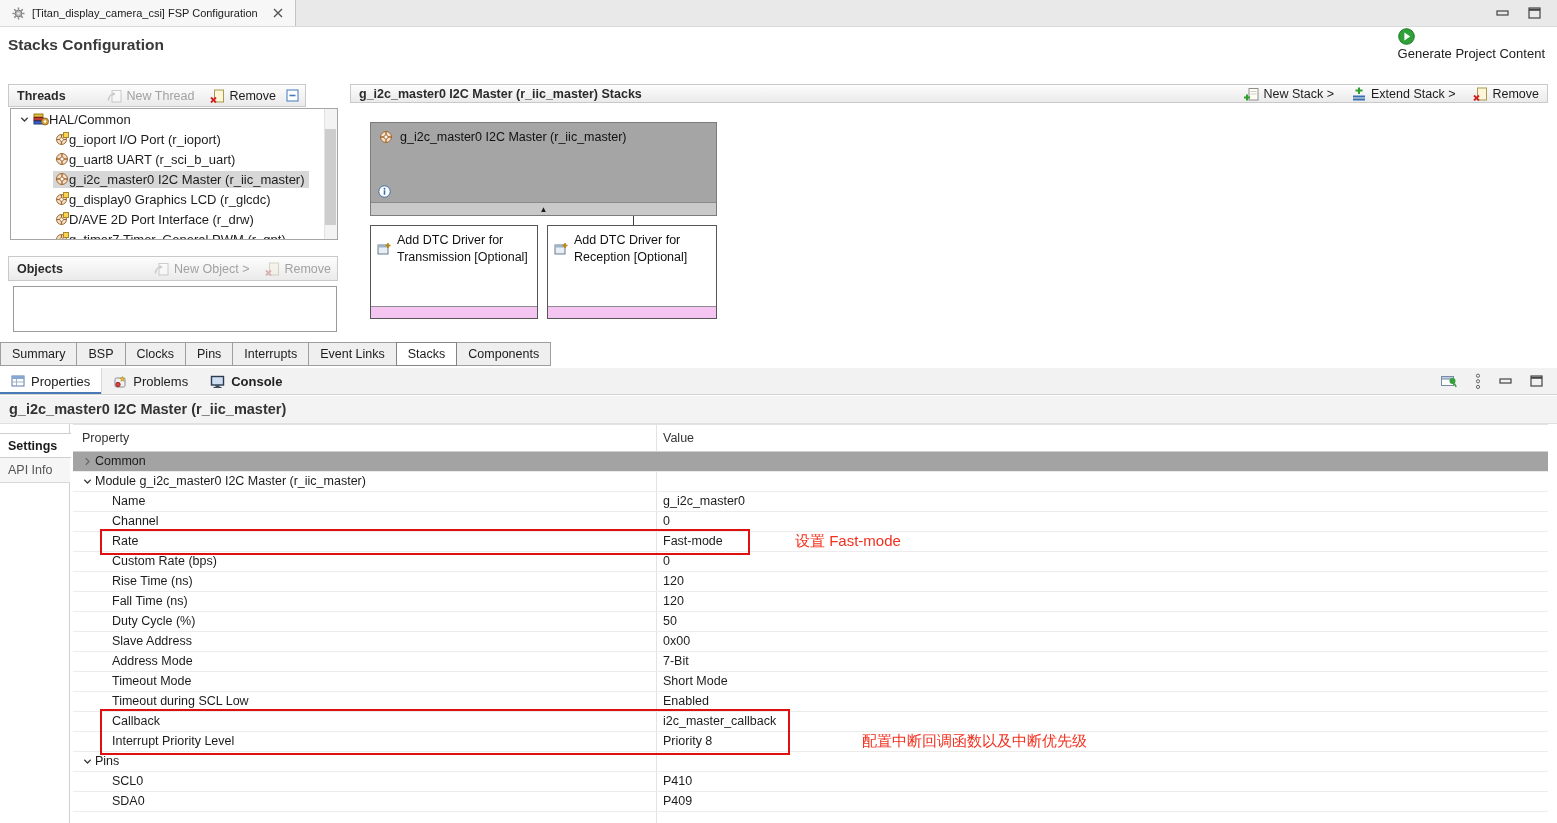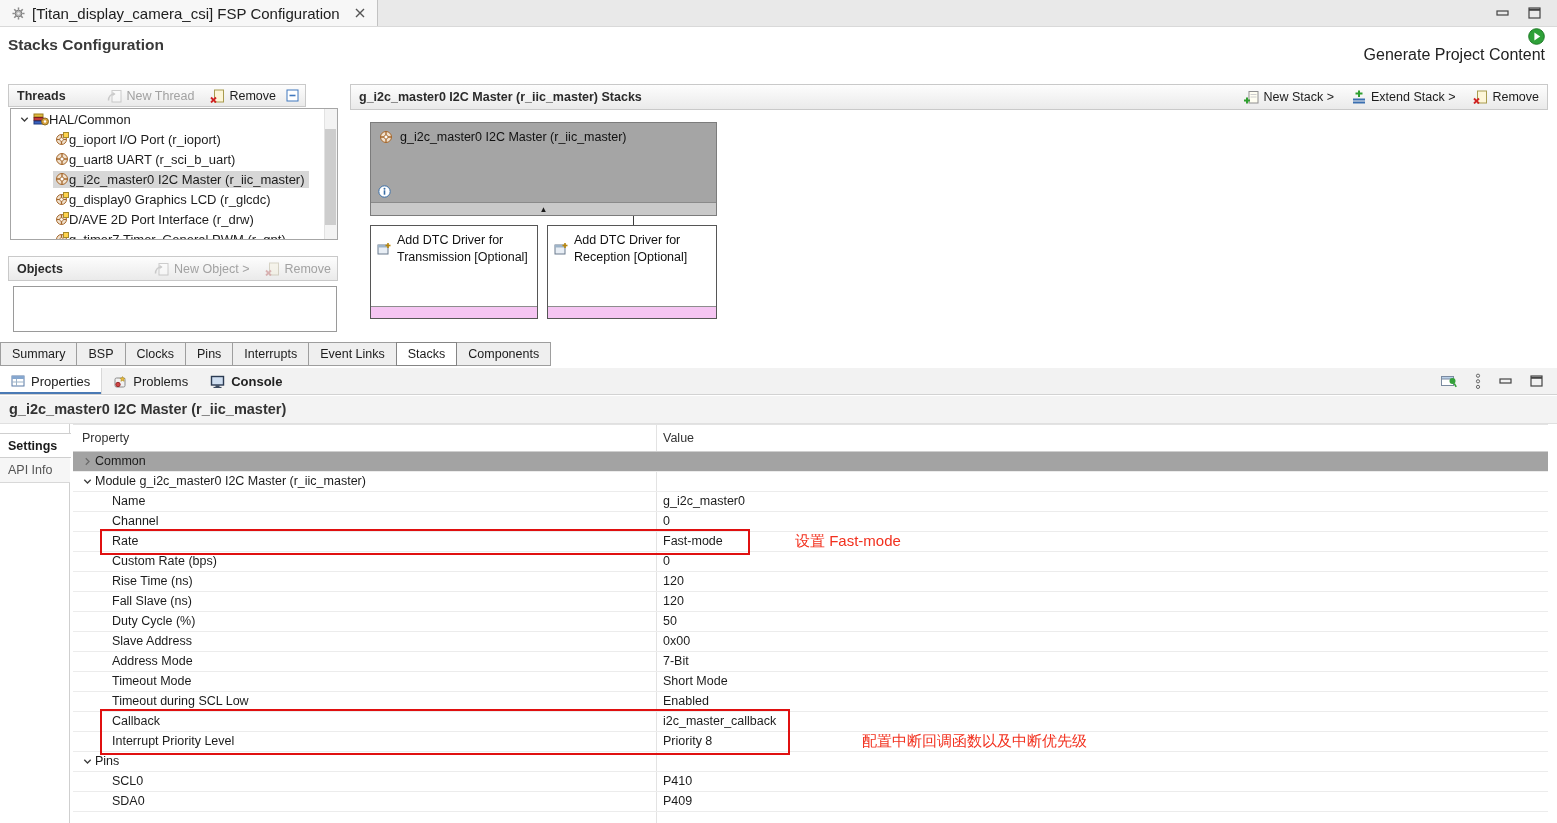--- a/index.html
+++ b/index.html
@@ -2,28 +2,28 @@
 <html><head>
 <meta charset="utf-8">
 <style>
   * { margin:0; padding:0; box-sizing:border-box; }
   html,body { width:1557px; height:823px; overflow:hidden; }
   body { font-family:"Liberation Sans","DejaVu Sans",sans-serif; font-size:12.5px; color:#1c1c1c; background:#fff; position:relative; }
   .icon { display:inline-flex; align-items:center; justify-content:center; }
 
   
   .editor-tabbar { position:absolute; top:0; left:0; right:0; height:27px; background:#e9e9e9; border-bottom:1px solid #d9d9d9; display:flex; align-items:stretch; }
-  .editor-tab { display:flex; align-items:center; gap:7px; padding:0 12px; background:#f7f7f7; border-right:1px solid #c2c2c2; font-size:15px; color:#202020; }
+  .editor-tab { display:flex; align-items:center; gap:7px; padding:0 12px; background:#f7f7f7; border-right:1px solid #c2c2c2; font-size:11px; color:#202020; }
   .tab-close { margin-left:8px; cursor:pointer; }
   .win-controls { margin-left:auto; display:flex; align-items:center; gap:18px; padding-right:16px; }
 
   
   .page-header { position:absolute; top:28px; left:0; right:0; height:42px; background:#fff; }
   .page-title { position:absolute; left:8px; top:8px; font-size:15.5px; font-weight:bold; color:#3a3a3a; }
-  .generate { position:absolute; top:28px; right:12px; text-align:right; font-size:16px; color:#222; cursor:pointer; }
+  .generate { position:absolute; top:28px; right:12px; text-align:left; font-size:13px; color:#222; cursor:pointer; }
   .generate .play { display:block; margin:0 auto 1px auto; height:17px; }
 
   
   .section-header { background:linear-gradient(#fdfdfd,#eaeaea); border:1px solid #c9c9c9; display:flex; align-items:center; font-size:12.5px; }
   .section-title { font-weight:bold; color:#2b2b2b; }
   .hbtn { display:flex; align-items:center; gap:5px; cursor:pointer; color:#1c1c1c; }
   .hbtn.disabled { color:#a2a2a2; cursor:default; }
   .hbtn.disabled svg { opacity:.45; }
 
   
@@ -37,21 +37,21 @@
   .sel-wrap.selected { background:#d7d7d7; }
   .scroll-track { position:absolute; top:0; right:0; width:13px; height:100%; background:#f3f3f3; border-left:1px solid #e2e2e2; }
   .scroll-thumb { position:absolute; top:20px; right:1px; width:11px; height:96px; background:#cdcdcd; }
 
   
   .objects-header { position:absolute; left:8px; top:256px; width:330px; height:25px; padding:0 6px 0 8px; }
   .objects-header .section-title { margin-right:auto; }
   .objects-box { position:absolute; left:13px; top:286px; width:324px; height:46px; border:1px solid #9a9a9a; background:#fff; }
 
   
-  .stacks-header { position:absolute; left:350px; top:84px; width:1198px; height:26px; padding:0 8px; }
+  .stacks-header { position:absolute; left:350px; top:84px; width:1198px; height:19px; padding:0 8px; }
   .stacks-header .section-title { margin-right:auto; }
   .stacks-header .hbtn { margin-left:18px; }
   .stack-main-box { position:absolute; left:370px; top:122px; width:347px; height:94px; background:#a5a5a5; border:1px solid #7c7c7c; }
   .stack-main-title { display:flex; gap:7px; align-items:center; padding:7px 8px; font-size:12.5px; color:#111; }
   .info-badge { position:absolute; left:7px; bottom:17px; }
   .stack-strip { position:absolute; left:0; right:0; bottom:0; height:13px; background:#c9c9c9; border-top:1px solid #8a8a8a; text-align:center; line-height:10px; }
   .stack-strip span { font-size:8px; color:#1a1a1a; }
   .connector { position:absolute; left:633px; top:216px; width:1px; height:9px; background:#3c3c3c; }
   .child-box { position:absolute; top:225px; height:94px; background:#fff; border:1px solid #565656; }
   .child-box .content { display:flex; gap:6px; padding:6px 6px; font-size:12.5px; line-height:1.32; color:#111; }
@@ -528,21 +528,21 @@
       </div>
       <div class="pt-row">
         <span class="pt-prop" style="left:39px">Custom Rate (bps)</span>
         <span class="pt-val">0</span>
       </div>
       <div class="pt-row">
         <span class="pt-prop" style="left:39px">Rise Time (ns)</span>
         <span class="pt-val">120</span>
       </div>
       <div class="pt-row">
-        <span class="pt-prop" style="left:39px">Fall Slave (ns)</span>
+        <span class="pt-prop" style="left:39px">Fall Time (ns)</span>
         <span class="pt-val">120</span>
       </div>
       <div class="pt-row">
         <span class="pt-prop" style="left:39px">Duty Cycle (%)</span>
         <span class="pt-val">50</span>
       </div>
       <div class="pt-row">
         <span class="pt-prop" style="left:39px">Slave Address</span>
         <span class="pt-val">0x00</span>
       </div>

